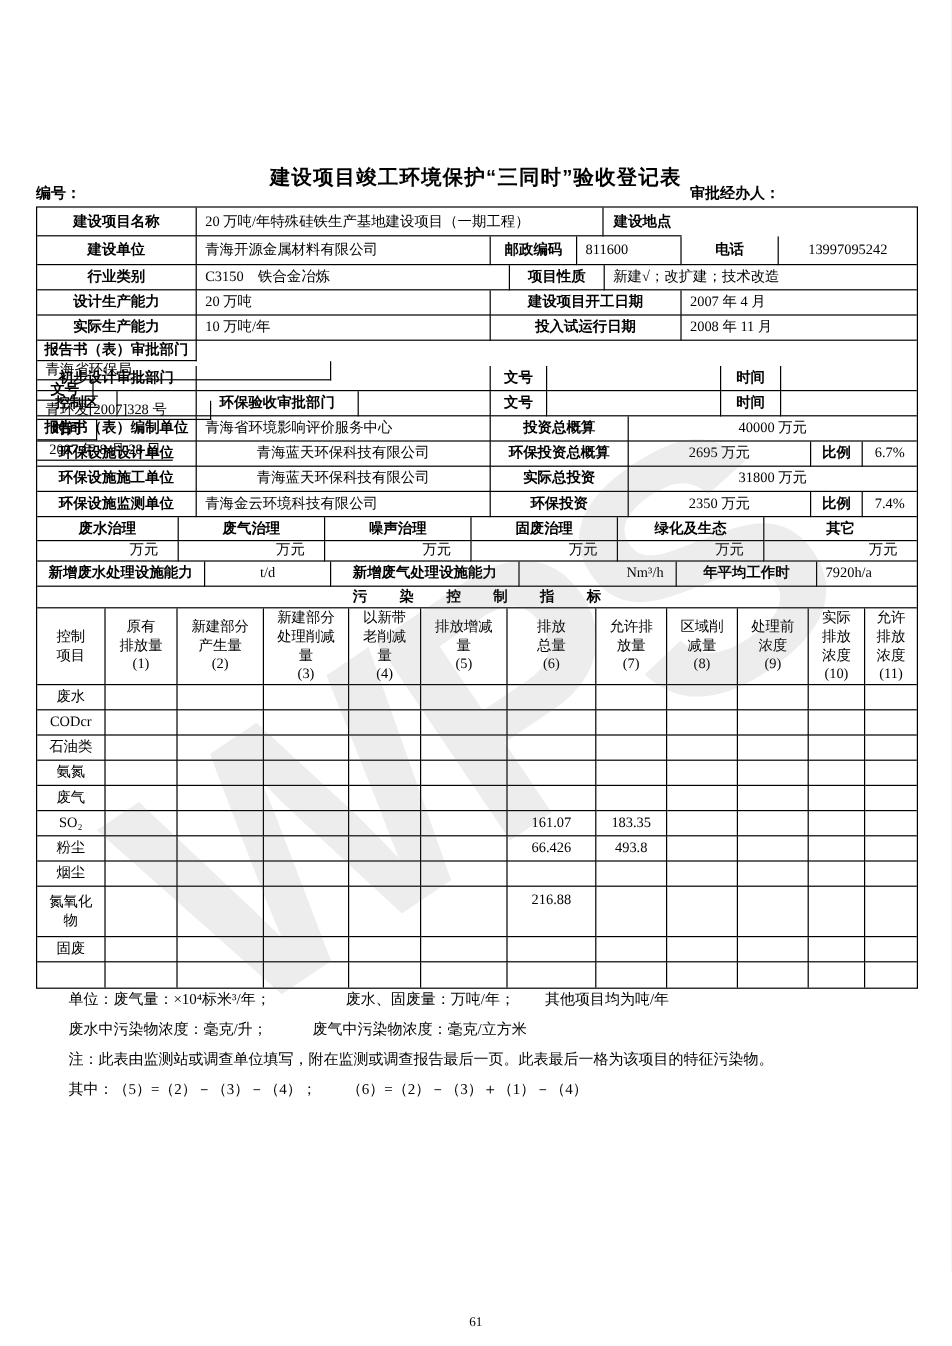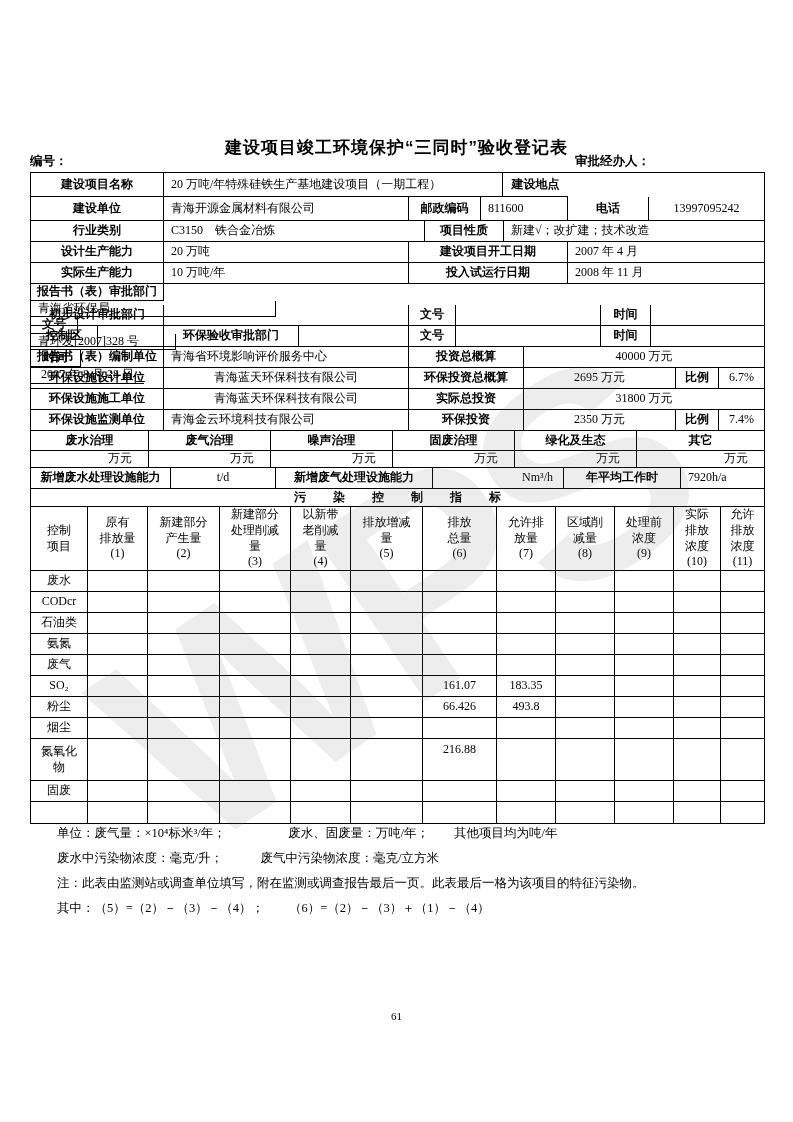--- a/index.html
+++ b/index.html
@@ -24,21 +24,21 @@
   .cell.r{justify-content:flex-end;text-align:right;padding-right:16px;}
   .cell.rs{justify-content:flex-end;text-align:right;padding-right:10px;}
   .cell.t{align-items:flex-start;padding-top:3px;}
   .cell.sp{letter-spacing:12px;text-indent:12px;}
   .watermark{position:absolute;top:300px;left:20px;width:750px;height:600px;z-index:2;
              display:flex;align-items:center;justify-content:center;pointer-events:none;
              transform:rotate(-34deg);font-family:"Liberation Sans","DejaVu Sans",sans-serif;
              font-weight:bold;font-size:290px;letter-spacing:-12px;color:rgba(110,110,110,0.12);}
   .notes{position:absolute;left:57px;top:822px;width:700px;font-size:12.5px;z-index:1;}
   .notes div{height:22px;line-height:22px;margin-bottom:3px;white-space:pre;}
-  .pagenum{position:absolute;top:1010px;left:0;width:100%;text-align:center;font-size:11px;}
+  .pagenum{position:absolute;top:1096px;left:0;width:100%;text-align:center;font-size:11px;}
 </style>
 </head>
 <body>
 
 <div class="page">
   <div class="title">建设项目竣工环境保护“三同时”验收登记表</div>
   <div class="meta">
     <span>编号：</span>
     <span class="meta-right">审批经办人：</span>
   </div>

